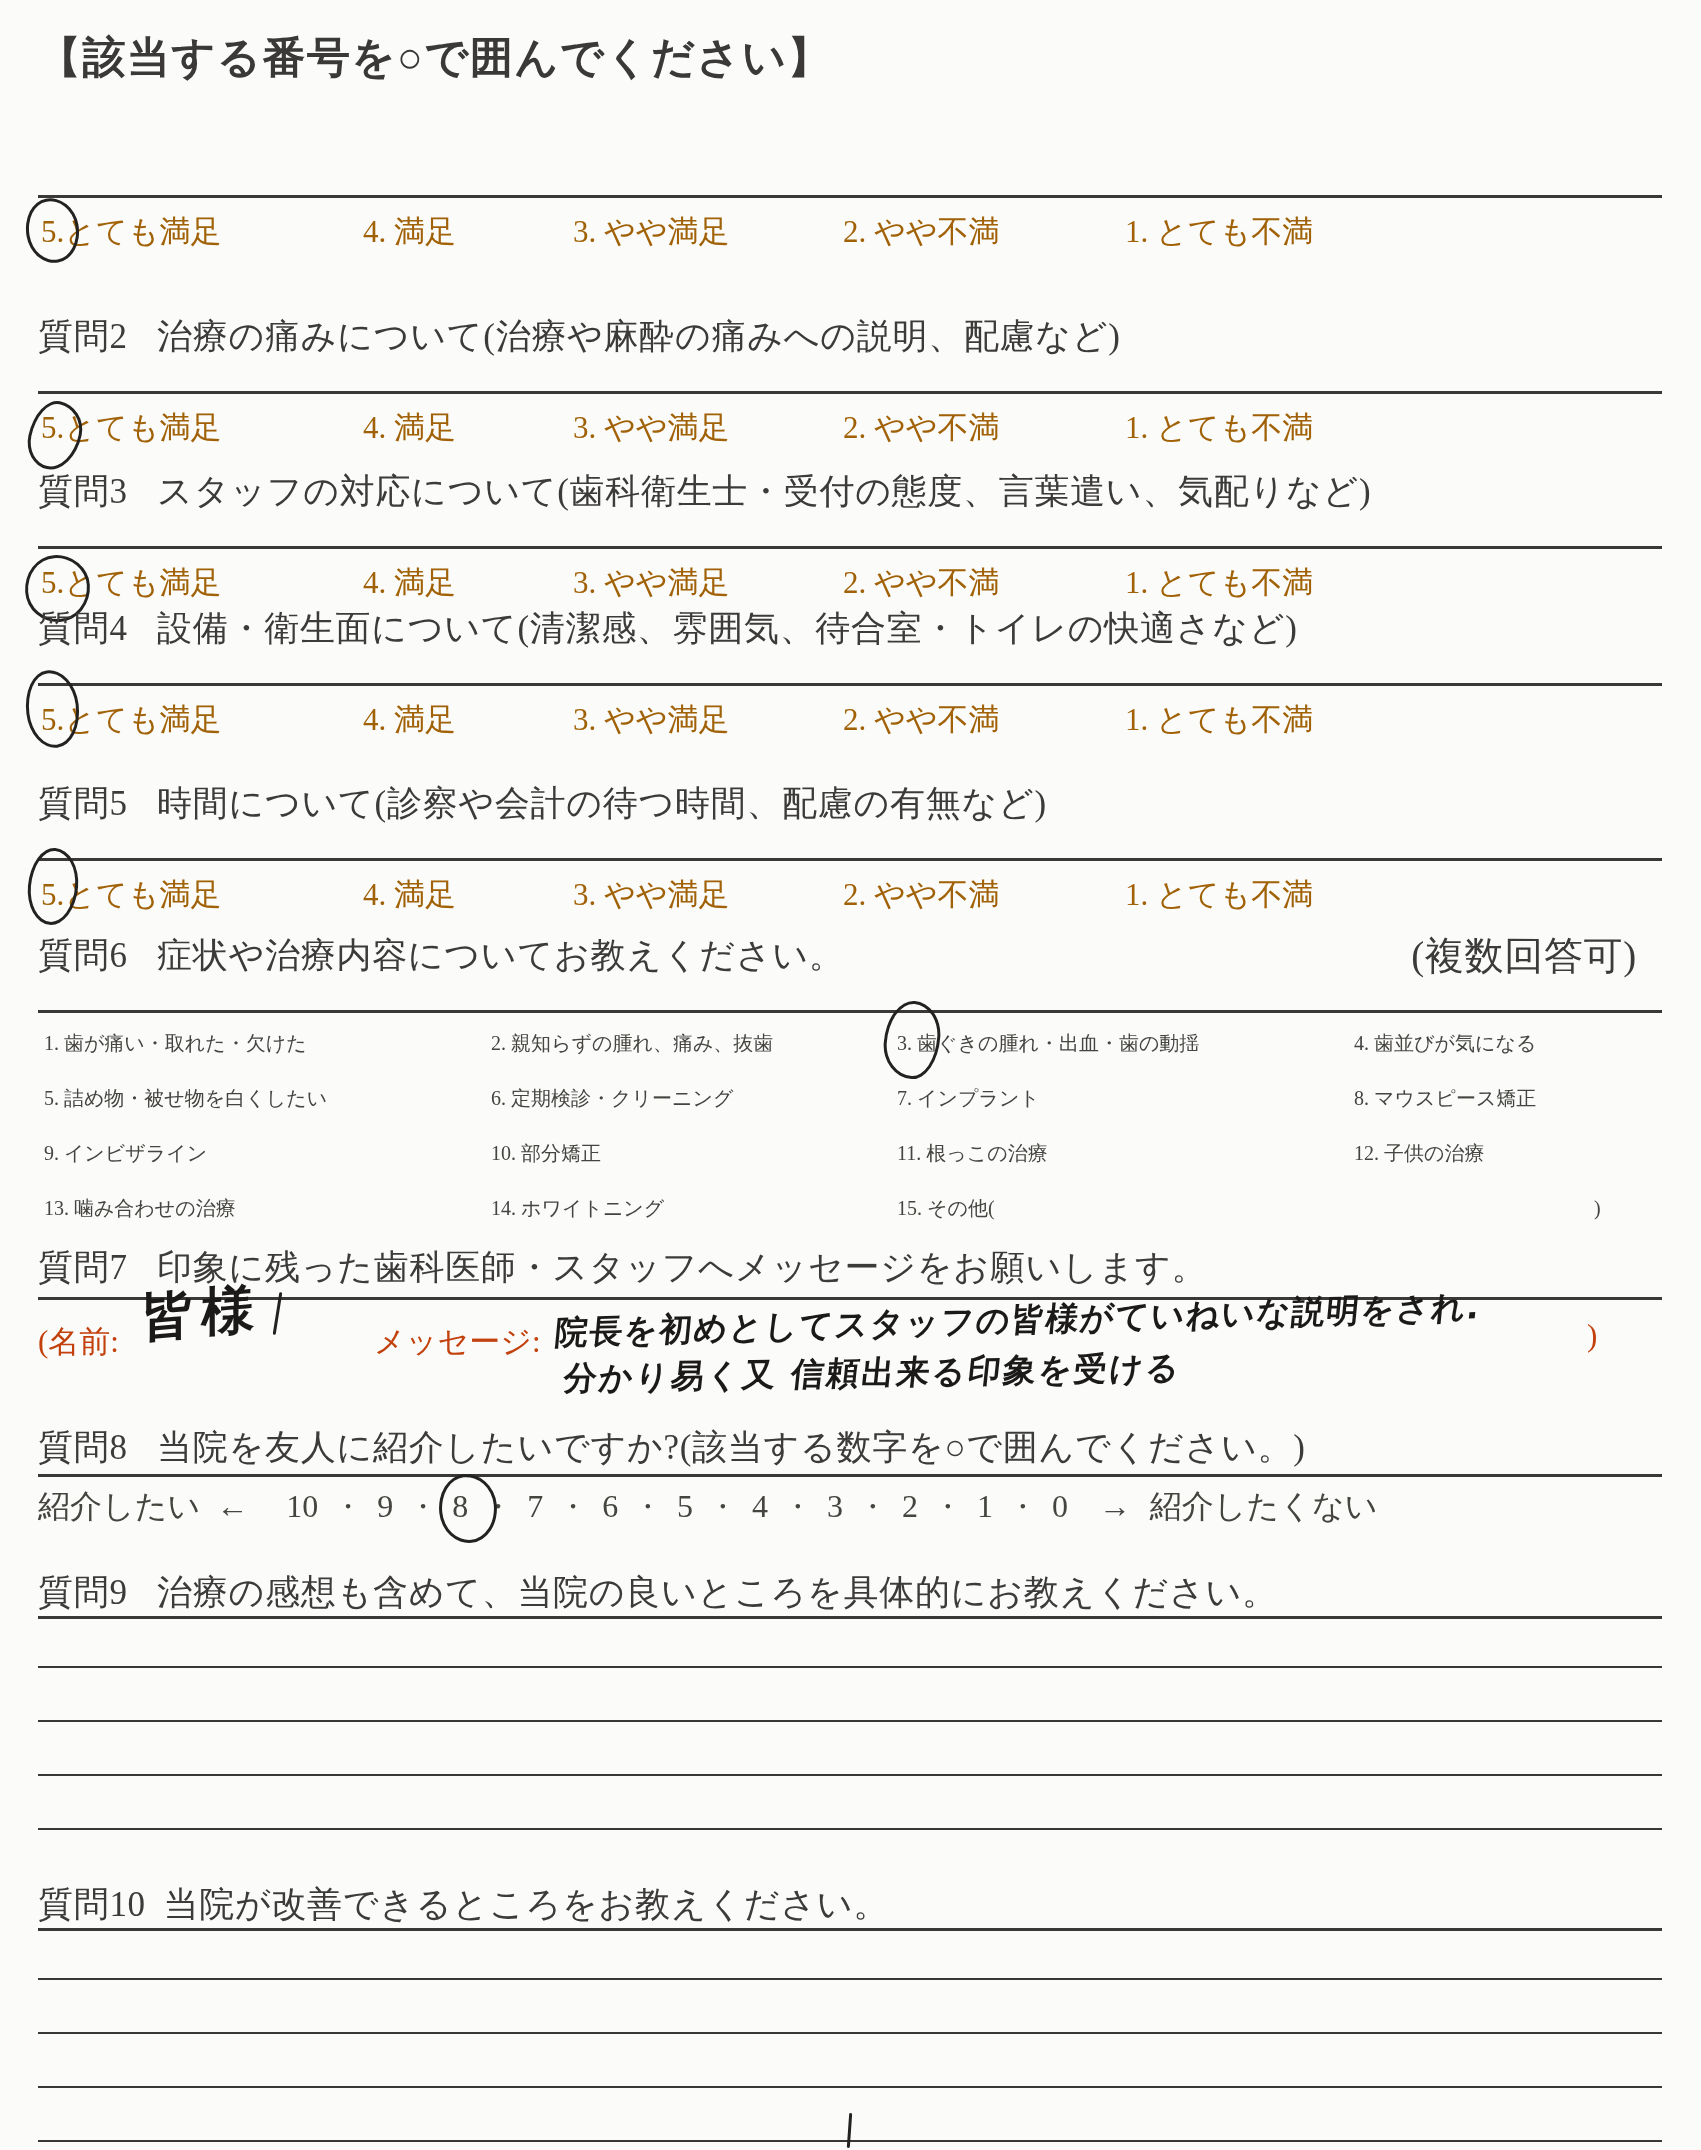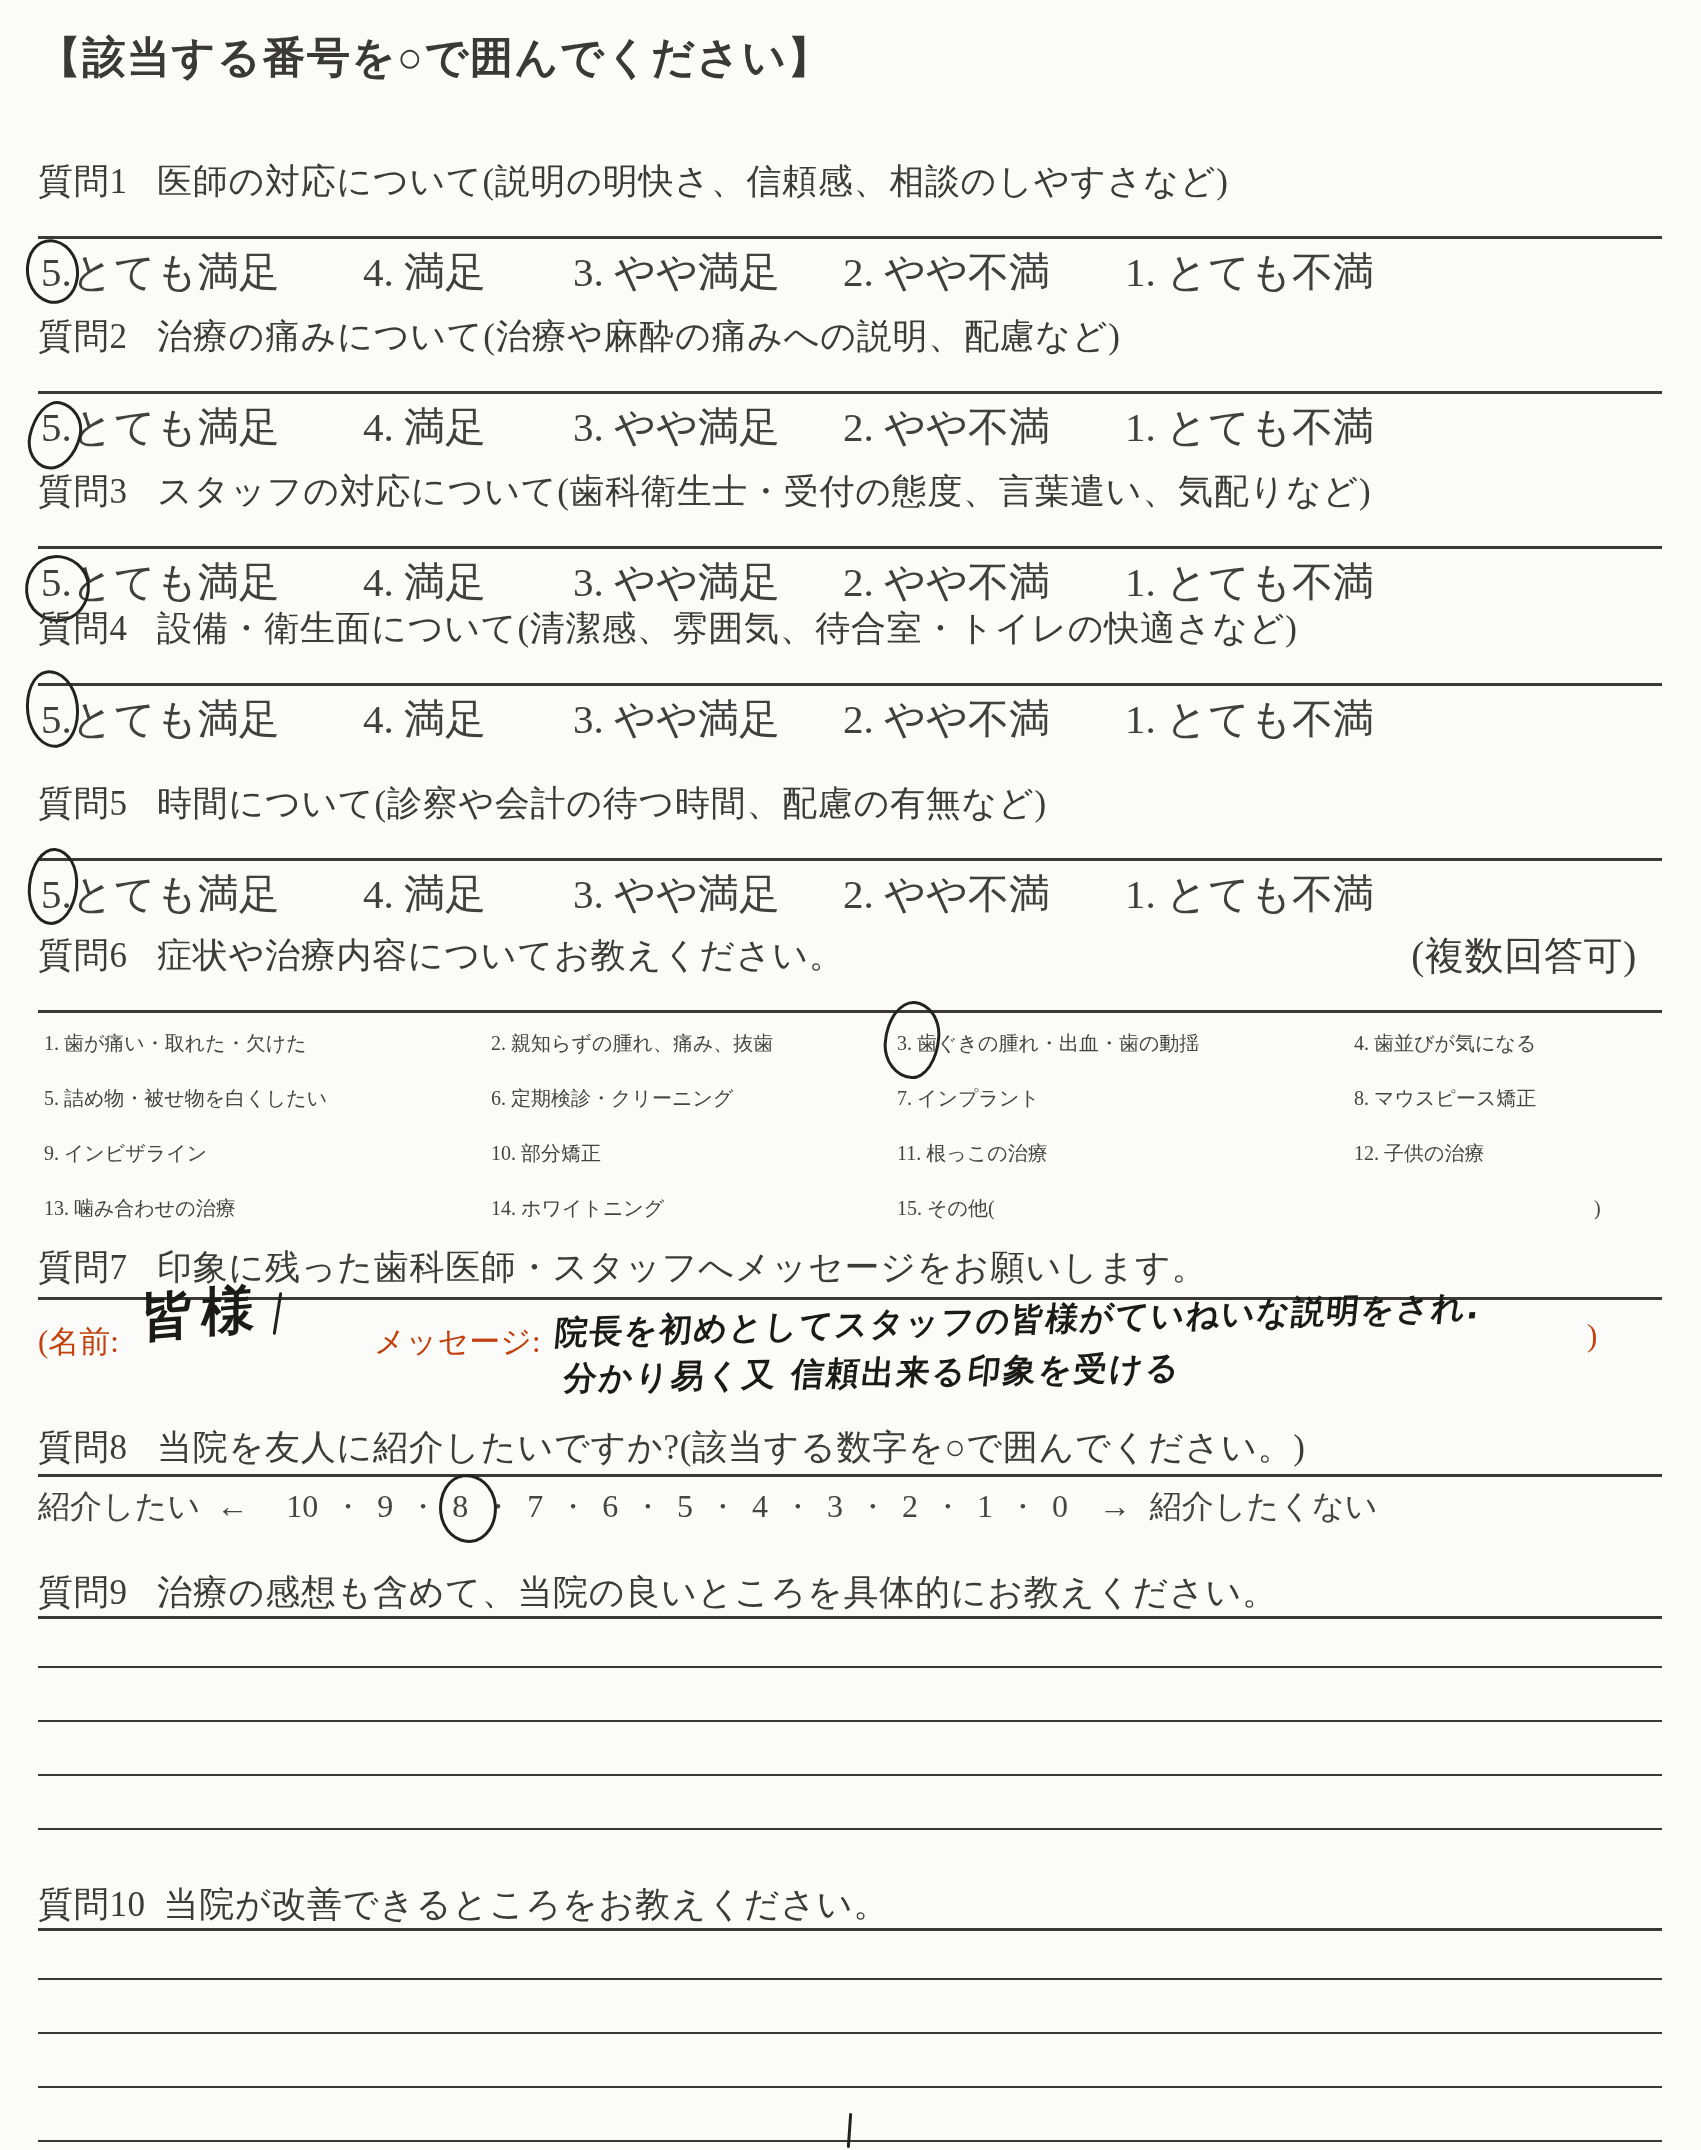--- a/index.html
+++ b/index.html
@@ -13,21 +13,21 @@
   .page{position:relative;width:1701px;height:2151px;}
   .sheet-title{
     position:absolute;left:38px;top:29.5px;
     font-size:43px;line-height:56px;font-weight:600;letter-spacing:1.5px;color:#3a3938;
   }
   .qa{position:absolute;left:38px;width:1624px;}
   .q-title{font-size:35px;line-height:41px;letter-spacing:0.7px;color:#3c3b3a;white-space:nowrap;}
   .q-label{margin-right:29.5px;}
   .sep{border-bottom:3px solid #3a3938;margin-top:34px;}
   .sep.tight{margin-top:4.4px;}
-  .opts{position:relative;margin-top:11.8px;height:52px;font-size:41px;line-height:43px;color:#404040;}
+  .opts{position:relative;margin-top:11.8px;height:52px;font-size:31px;line-height:43px;color:#a16207;}
   .opt{position:absolute;white-space:nowrap;}
   .opt.o1{left:3px;} .opt.o2{left:325px;} .opt.o3{left:535px;} .opt.o4{left:805px;} .opt.o5{left:1087px;}
   
   .circle{
     position:absolute;border:3.7px solid #232221;background:transparent;
     border-radius:48% 52% 50% 50% / 52% 48% 52% 48%;
   }
   .c-q1{left:-11.8px;top:-11.8px;width:47px;height:59px;transform:rotate(-10deg);}
   .c-q2{left:-8.9px;top:-4.4px;width:46px;height:63px;transform:rotate(12deg);border-radius:46% 54% 52% 48% / 58% 42% 58% 42%;}
   .c-q3{left:-13.3px;top:-5.9px;width:59px;height:61px;transform:rotate(-4deg);}
@@ -73,23 +73,20 @@
   .tick-bottom{left:848px;top:2113px;height:35px;transform:rotate(4deg);}
 </style>
 </head>
 <body>
 
 <div class="page">
 
   <div class="sheet-title">【該当する番号を○で囲んでください】</div>
 
   <section class="qa" style="top:161px;">
-    <div class="q-title">
-      <span class="q-label">質問1</span><span>医師の対応について(説明の明快さ、信頼感、相談のしやすさなど)</span>
-    </div>
     <div class="sep"></div>
     <div class="opts">
       <span class="opt o1">5.とても満足</span>
       <span class="opt o2">4. 満足</span>
       <span class="opt o3">3. やや満足</span>
       <span class="opt o4">2. やや不満</span>
       <span class="opt o5">1. とても不満</span>
       <span class="circle c-q1"></span>
     </div>
   </section>

